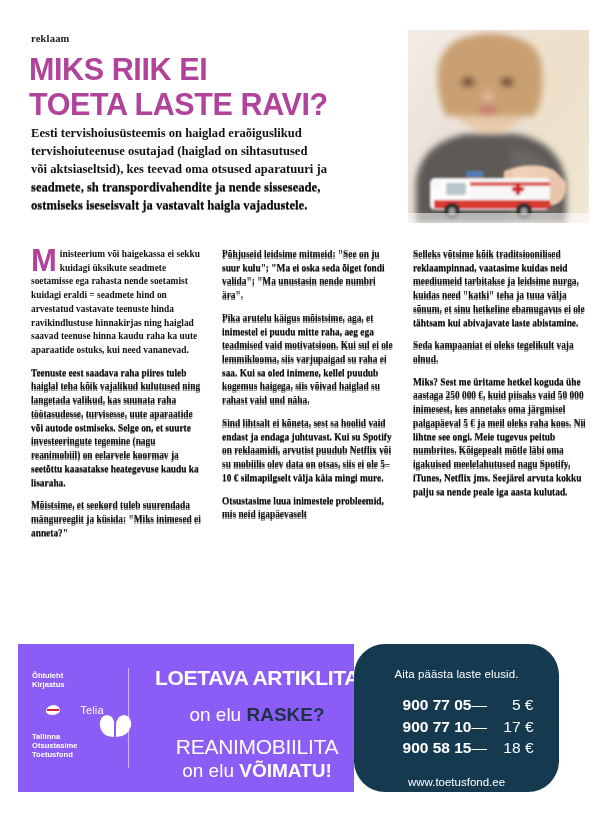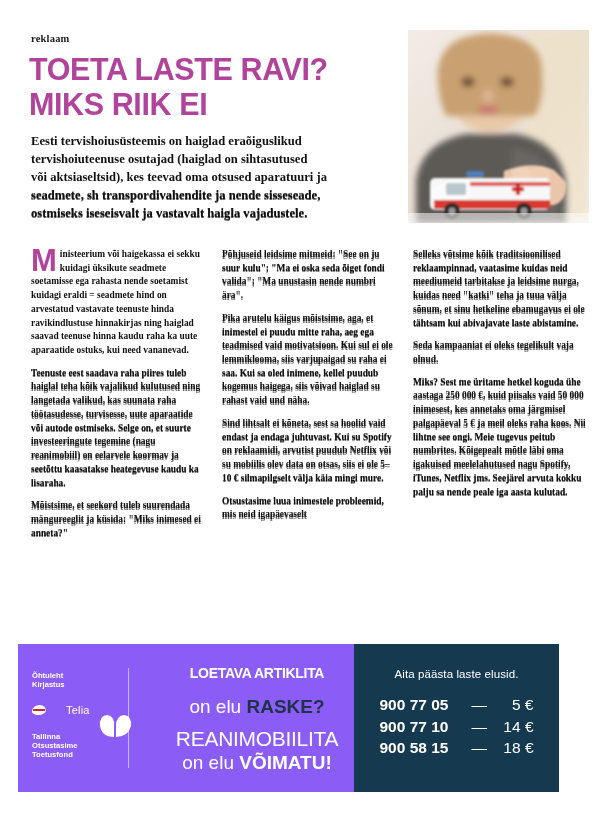--- a/index.html
+++ b/index.html
@@ -26,21 +26,21 @@
   }
   .headline div{white-space:nowrap;}
 
   .photo{
     position:absolute;left:408px;top:30px;width:181px;height:193px;
     overflow:hidden;background:#efe7e0;
   }
   .photo svg{display:block;width:181px;height:193px;}
 
   .intro{
-    position:absolute;left:31px;top:133px;width:372px;
+    position:absolute;left:31px;top:125px;width:372px;
     font-family:"Liberation Serif", serif;
     font-weight:700;font-size:12.6px;line-height:1.42;
     color:#111;
   }
   .intro .ghostwrap{position:relative;}
   
   .intro .ghost{
     position:absolute;left:0;top:1.6px;width:100%;
     color:#111;opacity:.72;
   }
@@ -72,30 +72,30 @@
 
   
   .banner{
     position:absolute;left:18px;top:644px;width:573px;height:148px;
     display:flex;
   }
   .banner-red{
     width:336px;background:#8b5cf6;position:relative;
   }
   .banner-blue{
-    width:205px;background:#153a50;position:relative;
+    width:205px;background:#153a50;position:relative;border-radius:31px;
   }
 
   .logos{
     position:absolute;left:14px;top:28px;width:86px;
     color:#fff;font-family:"Liberation Sans", sans-serif;
     font-weight:700;font-size:7.6px;line-height:1.18;
   }
   .logo-block{margin-bottom:14px;}
-  .logo-telia{display:flex;align-items:center;gap:20px;margin-bottom:16px;}
+  .logo-telia{display:flex;align-items:center;gap:20px;margin-bottom:16px;justify-content:center;}
   .telia-mark{
     width:14px;height:10px;background:#fff;border-radius:50% 50% 50% 50%/60% 60% 40% 40%;
     transform:skewX(-8deg);position:relative;flex:none;
   }
   .telia-mark:after{
     content:"";position:absolute;left:1px;top:4.2px;width:12px;height:1.4px;background:#d5222c;
   }
   .telia-word{font-size:11px;font-weight:400;letter-spacing:.2px;}
   .fund{position:relative;}
   .fund-butterfly{
@@ -107,52 +107,52 @@
   }
   .div-left{left:110px;}
   .div-right{left:352px;}
 
   .slogan{
     position:absolute;left:120px;top:22px;width:238px;
     text-align:center;color:#fff;
     font-family:"Liberation Sans", sans-serif;
     line-height:1.12;
   }
-  .sl-1{font-size:14px;font-weight:700;letter-spacing:-0.3px;}
+  .sl-1{font-size:21px;font-weight:700;letter-spacing:-0.3px;}
   .sl-2{font-size:19px;font-weight:400;margin-top:14px;}
   .sl-2 b{font-weight:700;color:#1e3248;}
   .sl-3{font-size:21px;font-weight:400;margin-top:10px;letter-spacing:-0.3px;}
   .sl-4{font-size:19px;font-weight:400;margin-top:2px;}
   .sl-4 b{font-weight:700;text-align:center;}
 
   .blue-inner{
     position:absolute;left:0;top:24px;width:205px;text-align:center;color:#fff;
     font-family:"Liberation Sans", sans-serif;
   }
   .b-head{font-size:11.5px;font-weight:400;letter-spacing:.1px;}
   .b-rows{margin-top:16px;display:inline-block;text-align:left;}
   .b-row{
     display:flex;align-items:baseline;font-size:15.5px;font-weight:700;
     margin-bottom:3.5px;white-space:nowrap;
   }
-  .b-num{width:92px;}
+  .b-num{width:92px;text-align:right;}
   .b-dash{width:20px;font-weight:400;}
   .b-amt{width:42px;text-align:right;font-weight:400;}
   .b-url{margin-top:15px;font-size:11.5px;font-weight:400;}
 </style>
 </head>
 <body>
 
 <div class="page">
 
   <div class="kicker">reklaam</div>
 
   <div class="headline">
+    <div>MIKS RIIK EI</div>
     <div>TOETA LASTE RAVI?</div>
-    <div>MIKS RIIK EI</div>
   </div>
 
   <div class="photo">
     <svg viewBox="0 0 181 193" xmlns="http://www.w3.org/2000/svg">
       <defs>
         <linearGradient id="bgg" x1="0" y1="0" x2="1" y2="1">
           <stop offset="0%" stop-color="#f3ece6"></stop>
           <stop offset="55%" stop-color="#e8ddd2"></stop>
           <stop offset="100%" stop-color="#f6f2ee"></stop>
         </linearGradient>
@@ -280,25 +280,26 @@
         <div class="b-head">Aita päästa laste elusid.</div>
         <div class="b-rows">
           <div class="b-row">
             <span class="b-num">900 77 05</span>
             <span class="b-dash">—</span>
             <span class="b-amt">5 €</span>
           </div>
           <div class="b-row">
             <span class="b-num">900 77 10</span>
             <span class="b-dash">—</span>
-            <span class="b-amt">14 €</span>
+            <span class="b-amt">17 €</span>
           </div>
           <div class="b-row">
             <span class="b-num">900 58 15</span>
             <span class="b-dash">—</span>
             <span class="b-amt">18 €</span>
           </div>
         </div>
+        <div class="b-url">www.toetusfond.ee</div>
       </div>
     </div>
 
   </div>
 </div>
 
 </body></html>

